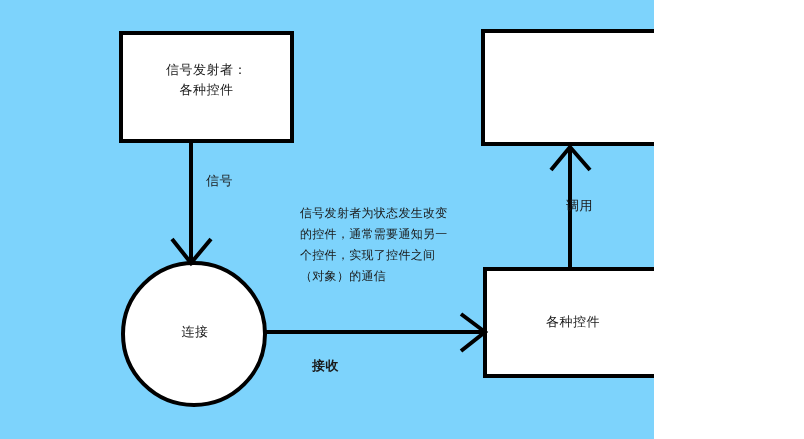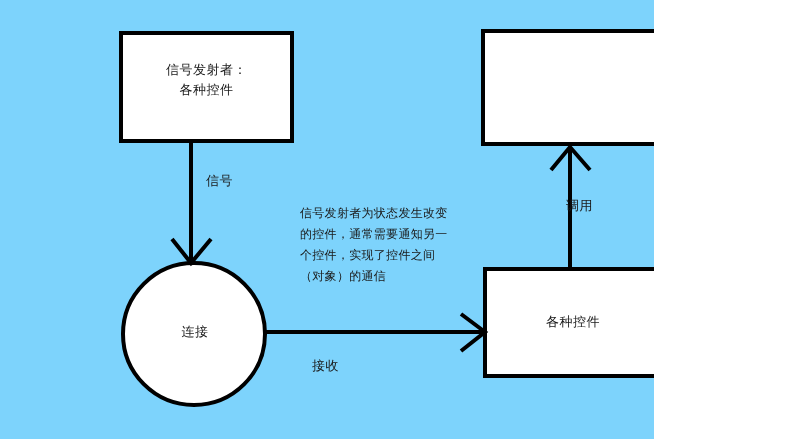--- a/index.html
+++ b/index.html
@@ -51,21 +51,21 @@
     width: 152px;
     text-align: left;
   }
   
   #label-emitter  { left: 119px; top: 60px;  width: 175px; }
   #label-slot     { left: 481px; top: 70px;  width: 188px; }
   #label-connect  { left: 122px; top: 322px; width: 146px; text-align: center; }
   #label-receiver { left: 483px; top: 312px; width: 180px; }
   
   #label-signal   { left: 206px; top: 172px; }
-  #label-receive  { left: 312px; top: 357px; }
+  #label-receive  { left: 312px; top: 357px; font-weight: bold; }
   #label-invoke   { left: 566px; top: 197px; }
   
   #note-block     { left: 300px; top: 203px; }
 </style>
 </head>
 <body>
 
 <div id="diagram-root">
 
   <svg id="diagram-svg" viewBox="0 0 804 439">

